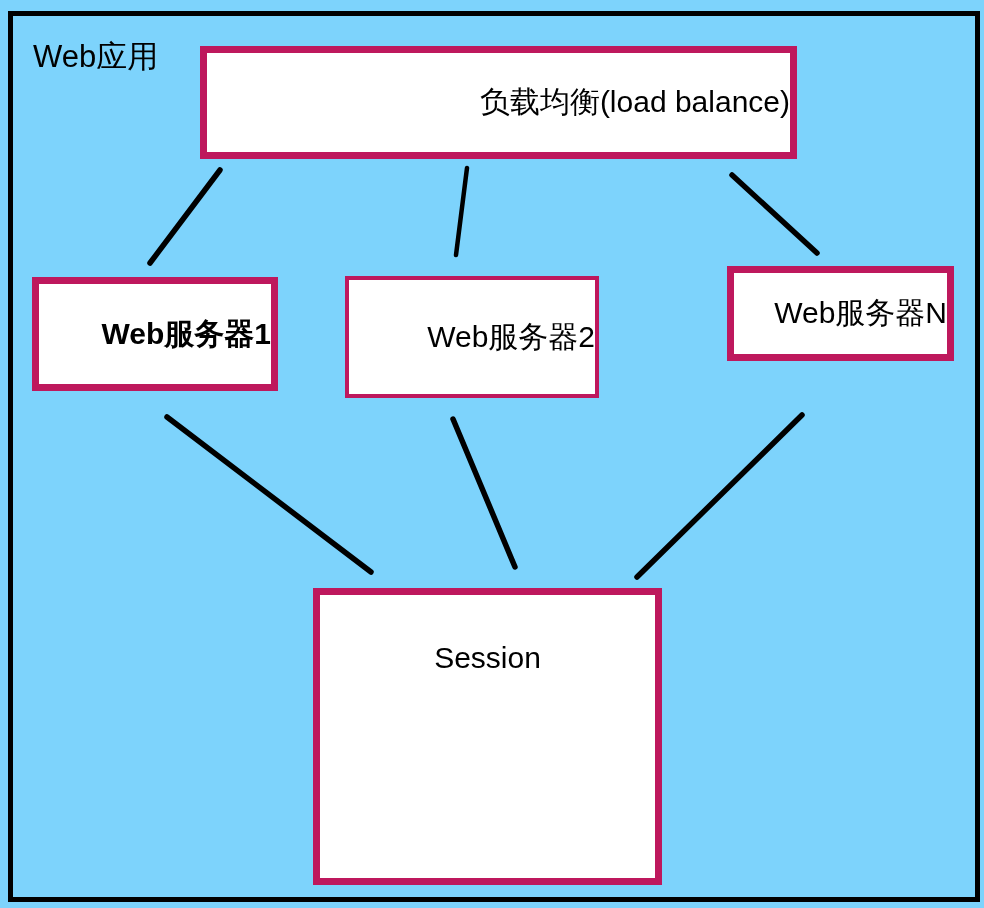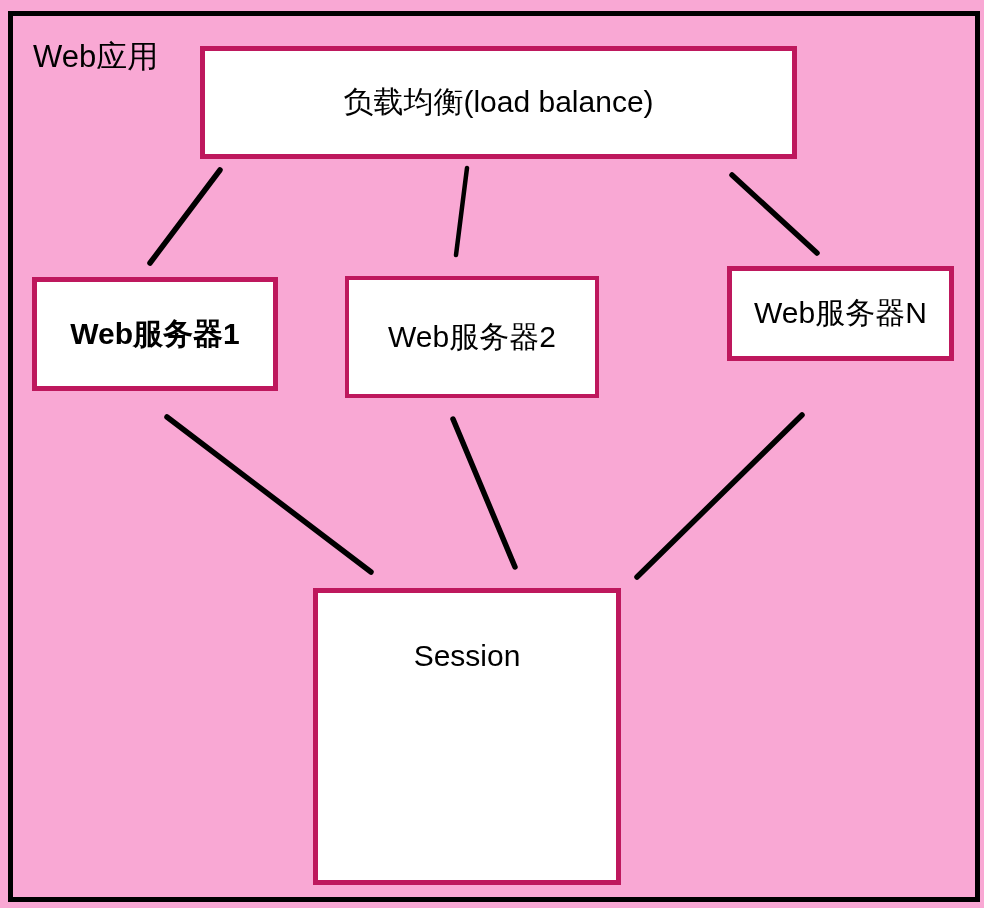--- a/index.html
+++ b/index.html
@@ -5,21 +5,21 @@
   html, body {
     margin: 0;
     padding: 0;
     background: #ffffff;
     font-family: "Liberation Sans", "DejaVu Sans", sans-serif;
   }
   .canvas {
     position: relative;
     width: 984px;
     height: 908px;
-    background: #f9a8d4;
+    background: #7dd3fc;
     overflow: hidden;
     color: #000000;
   }
   .outer-boundary {
     position: absolute;
     left: 8px;
     top: 11px;
     width: 972px;
     height: 891px;
     border: 5px solid #000000;
@@ -31,25 +31,25 @@
     left: 33px;
     top: 40px;
     font-size: 31px;
     line-height: 1.1;
     color: #000000;
     white-space: nowrap;
   }
   .node {
     position: absolute;
     box-sizing: border-box;
-    border: 5px solid #be185d;
+    border: 7px solid #be185d;
     background: #ffffff;
     display: flex;
     align-items: center;
-    justify-content: center;
+    justify-content: flex-end;
     font-size: 30px;
     color: #000000;
     text-align: center;
   }
   .node-lb {
     left: 200px;
     top: 46px;
     width: 597px;
     height: 113px;
   }
@@ -69,21 +69,21 @@
   }
   .node-wsn {
     left: 727px;
     top: 266px;
     width: 227px;
     height: 95px;
   }
   .node-session {
     left: 313px;
     top: 588px;
-    width: 308px;
+    width: 349px;
     height: 297px;
   }
   .node-session .session-label-top,
   .node-session .session-label-bottom {
     position: absolute;
     left: 0;
     right: 0;
     text-align: center;
     font-size: 30px;
   }

